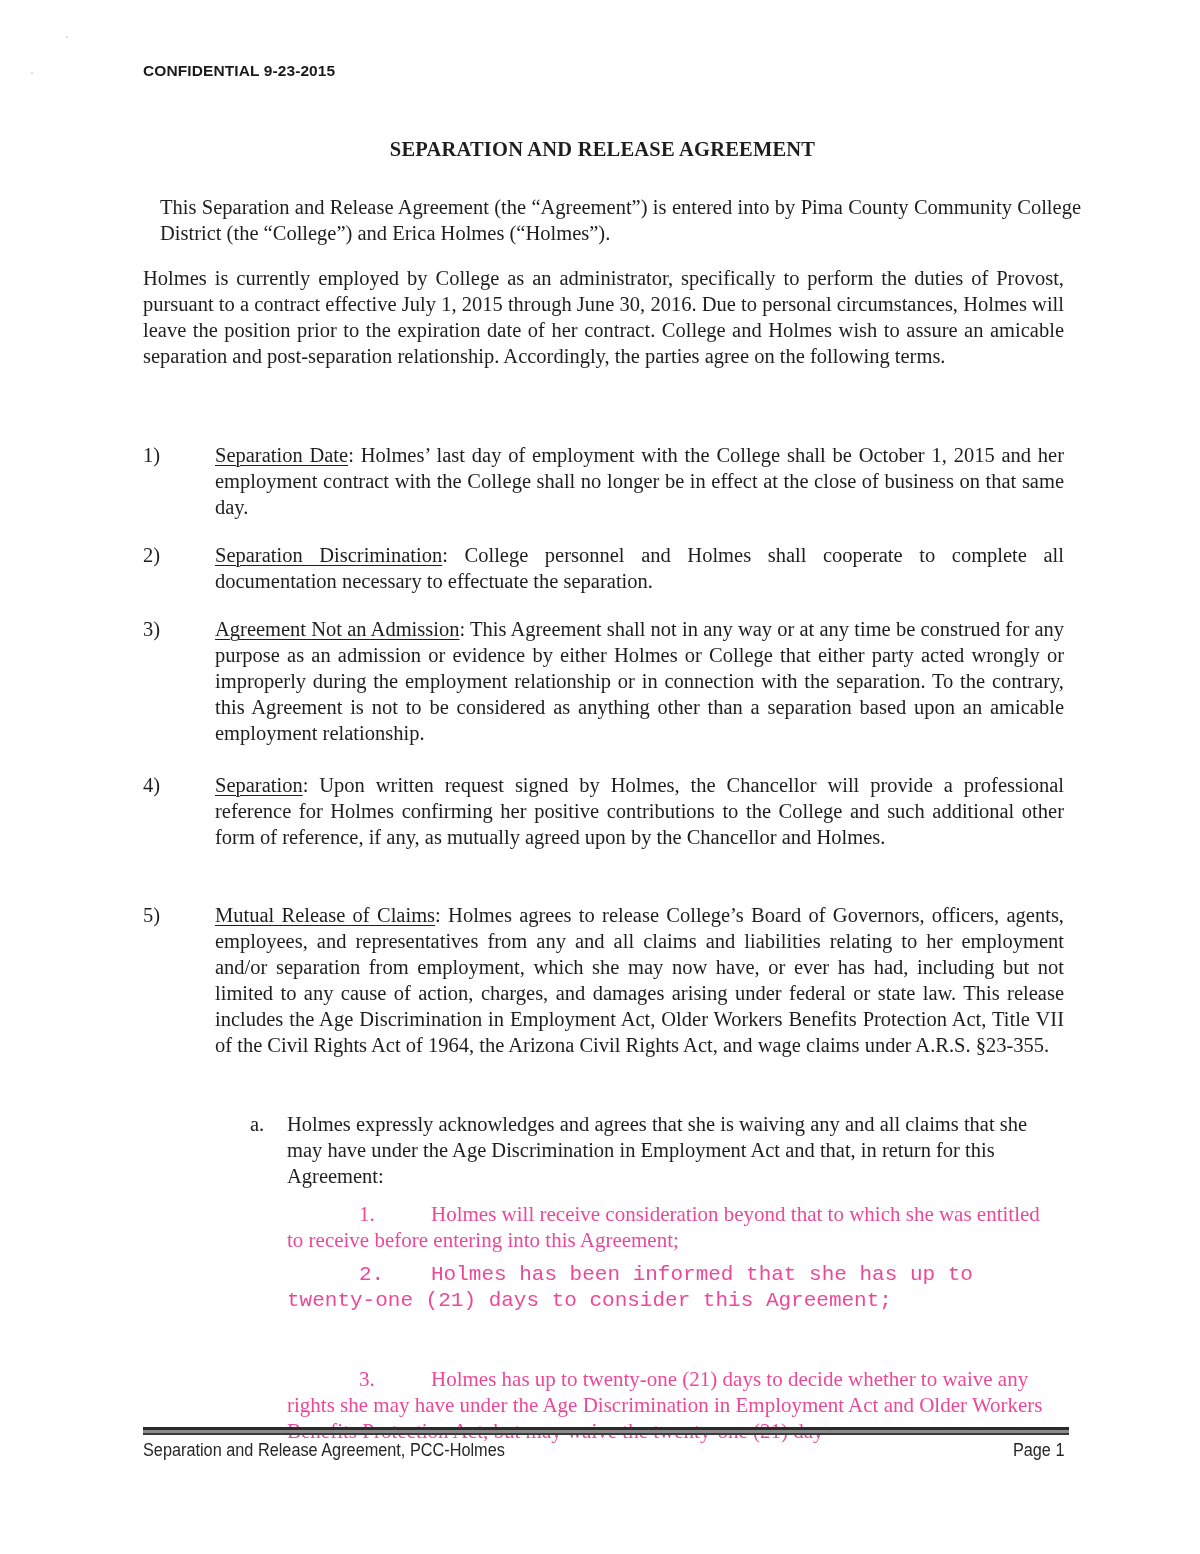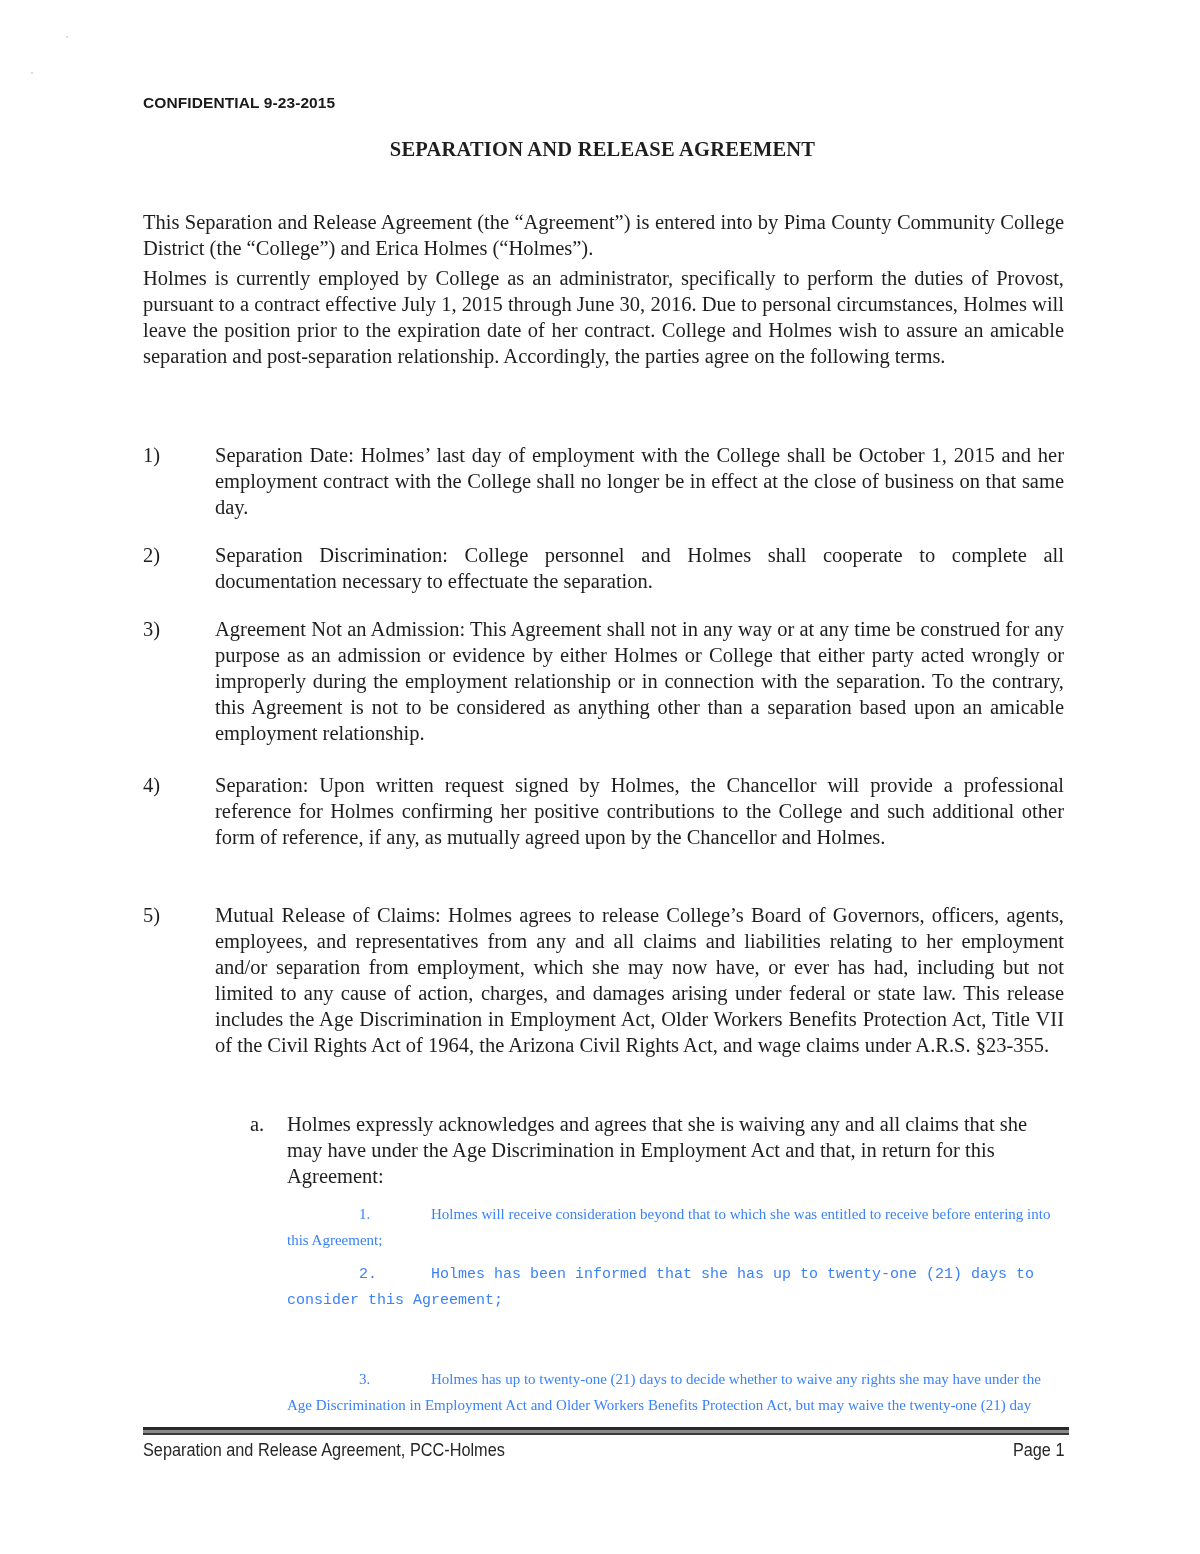--- a/index.html
+++ b/index.html
@@ -17,21 +17,20 @@
     }
     .confidential {
       position: absolute;
       left: 143px;
       top: 62px;
       font-family: "Liberation Sans", "DejaVu Sans", sans-serif;
       font-weight: bold;
       font-size: 15.5px;
       letter-spacing: 0.1px;
       color: #1a1a1a;
-      margin-top: 32px;
     }
     .title {
       position: absolute;
       left: 0;
       width: 1205px;
       top: 138px;
       text-align: center;
       font-weight: bold;
       font-size: 20.5px;
       letter-spacing: 0.2px;
@@ -39,41 +38,42 @@
     }
     .para {
       position: absolute;
       left: 143px;
       width: 921px;
       font-size: 20.5px;
       line-height: 26px;
       text-align: justify;
       color: #1e1e1e;
     }
-    .p1 { top: 209px; }
+    .p1 { top: 194px; margin-left: 17px; }
     .p2 { top: 265px; }
 
     .item {
       position: absolute;
       left: 143px;
       width: 921px;
       font-size: 20.5px;
       line-height: 26px;
       color: #1e1e1e;
     }
     .item .num {
       position: absolute;
       left: 0;
       top: 0;
     }
     .item .body {
       margin-left: 72px;
       text-align: justify;
     }
     .item .heading {
+      text-decoration: underline;
       text-underline-offset: 3px;
       text-decoration-thickness: 1px;
     }
     .i1 { top: 442px; }
     .i2 { top: 542px; }
     .i3 { top: 616px; }
     .i4 { top: 772px; }
     .i5 { top: 902px; }
 
     .subitem {
@@ -91,23 +91,23 @@
     }
     .subitem .body {
       margin-left: 37px;
     }
     .sa { top: 1111px; }
 
     .numbered {
       position: absolute;
       left: 287px;
       width: 770px;
-      font-size: 15px;
-      line-height: 26px;
-      color: #3b82f6;
+      font-size: 21px;
+      line-height: 26px;
+      color: #ec4899;
     }
     .numbered .n {
       display: inline-block;
       margin-left: 72px;
       width: 72px;
     }
     .n1 { top: 1201px; }
     .n2 { top: 1262px; font-family: Liberation Mono, monospace; }
     .n3 { top: 1366px; }
 

